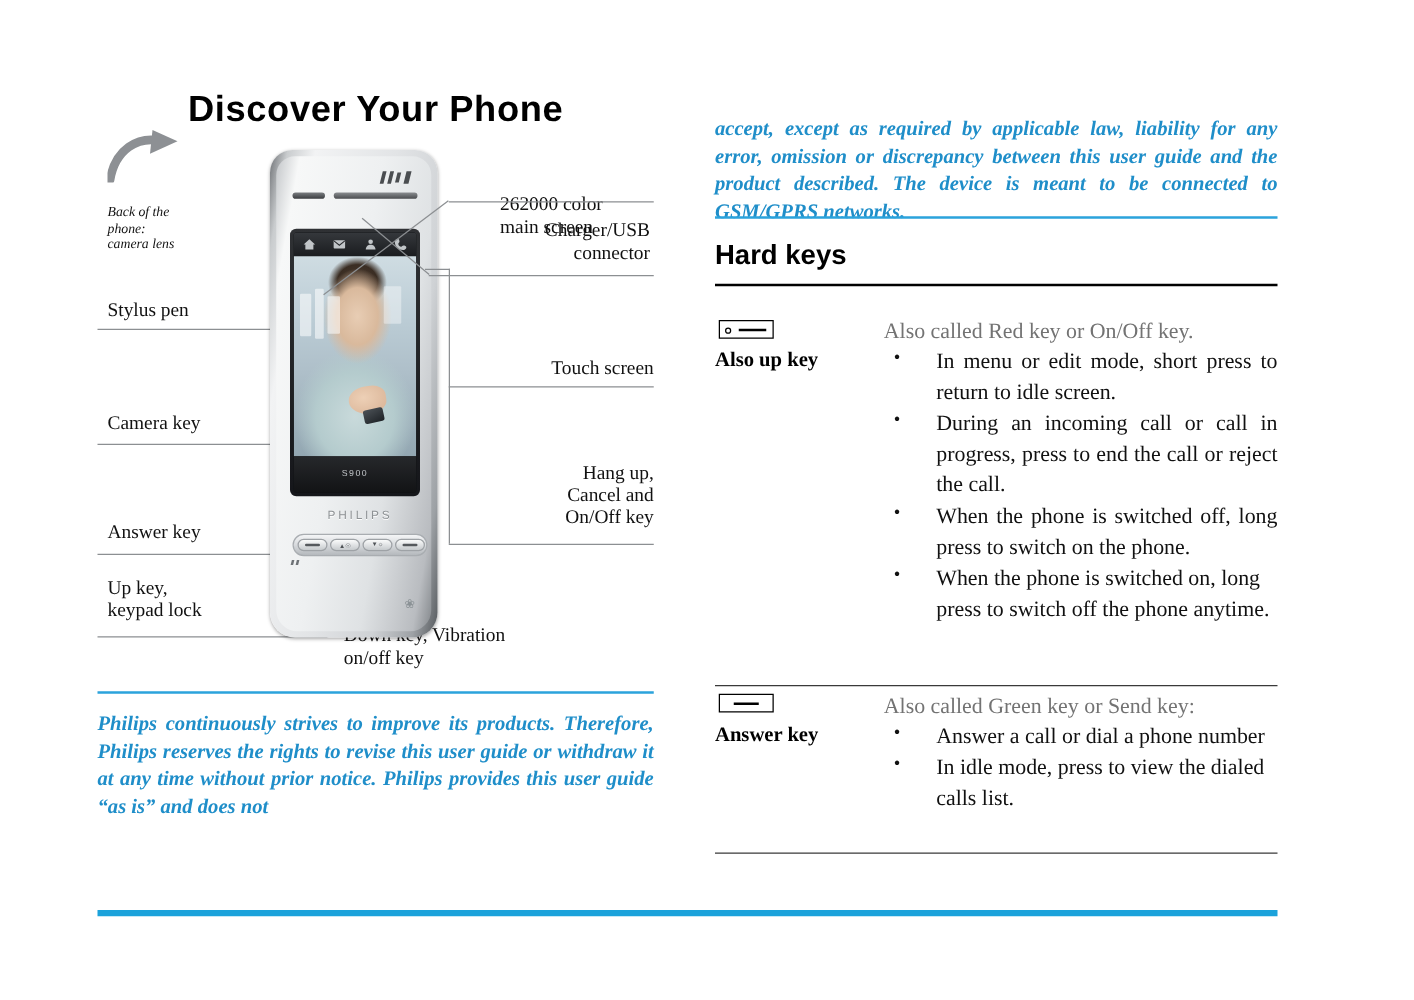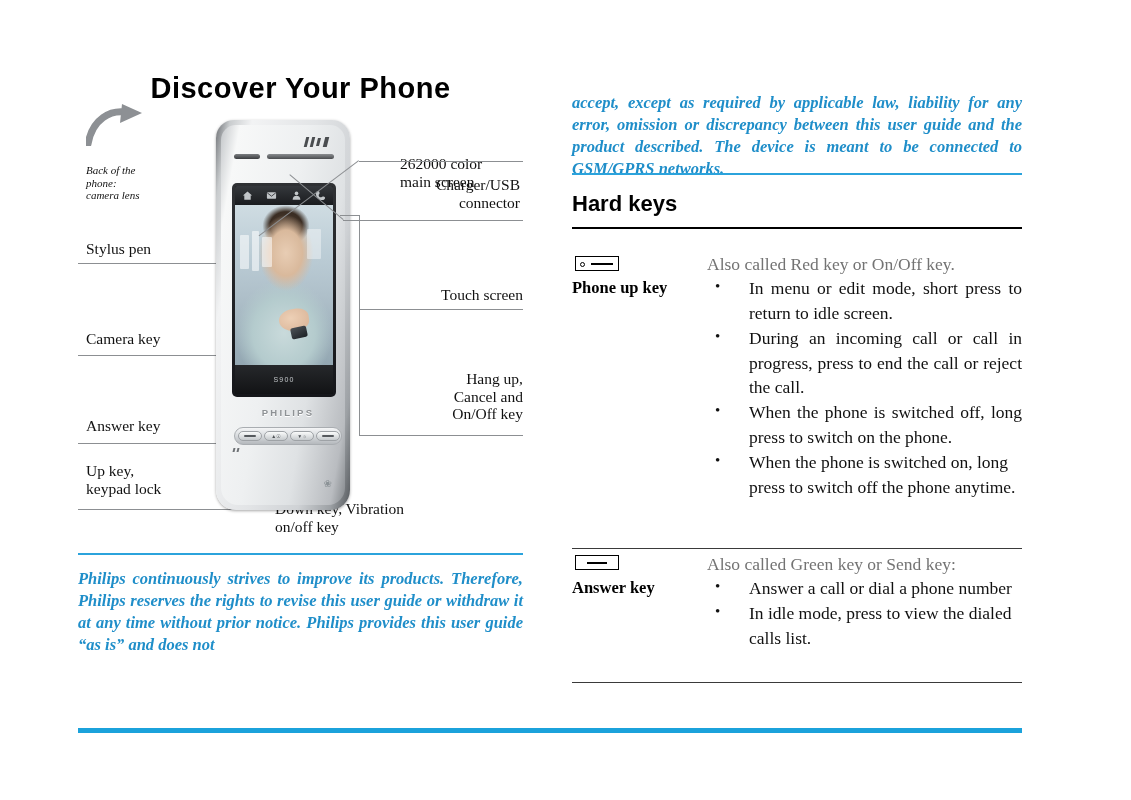--- a/index.html
+++ b/index.html
@@ -200,21 +200,21 @@
     letter-spacing: 1.2px;
   }
   .brand {
     position: absolute;
     left: 0;
     top: 282px;
     width: 134px;
     text-align: center;
     font-family: "Liberation Sans", sans-serif;
     font-size: 9.5px;
-    font-weight: bold;
+    font-weight: normal;
     letter-spacing: 2.2px;
     color: #8e9295;
     text-shadow: 0 1px 0 #fff;
   }
   .keyrow {
     position: absolute;
     left: 13px;
     top: 302px;
     width: 108px;
     height: 18px;
@@ -565,21 +565,21 @@
     <div class="blue-rule" style="left:0px; top:113px; width:450px;"></div>
 
     <div class="hard-keys-title">Hard keys</div>
     <div class="black-rule" style="left:0px; top:167px; width:450px;"></div>
 
     <div>
       <div class="key-icon-box" style="left:3px; top:196px;">
         <span class="ico-dot"></span>
         <span class="ico-bar"></span>
       </div>
-      <div class="key-name" style="left:0px; top:218px;">Phone up key</div>
+      <div class="key-name" style="left:0px; top:218px;">Also up key</div>
 
       <div class="key-lead" style="left:135px; top:192px; width:315px;">Also called Red key or On/Off key.</div>
 
       <ul class="bullets" style="left:135px; top:216px; width:315px;">
         <li>In menu or edit mode, short press to return to idle screen.</li>
         <li>During an incoming call or call in progress, press to end the call or reject the call.</li>
         <li>When the phone is switched off, long press to switch on the phone.</li>
         <li>When the phone is switched on, long press to switch off the phone anytime.</li>
       </ul>
     </div>

